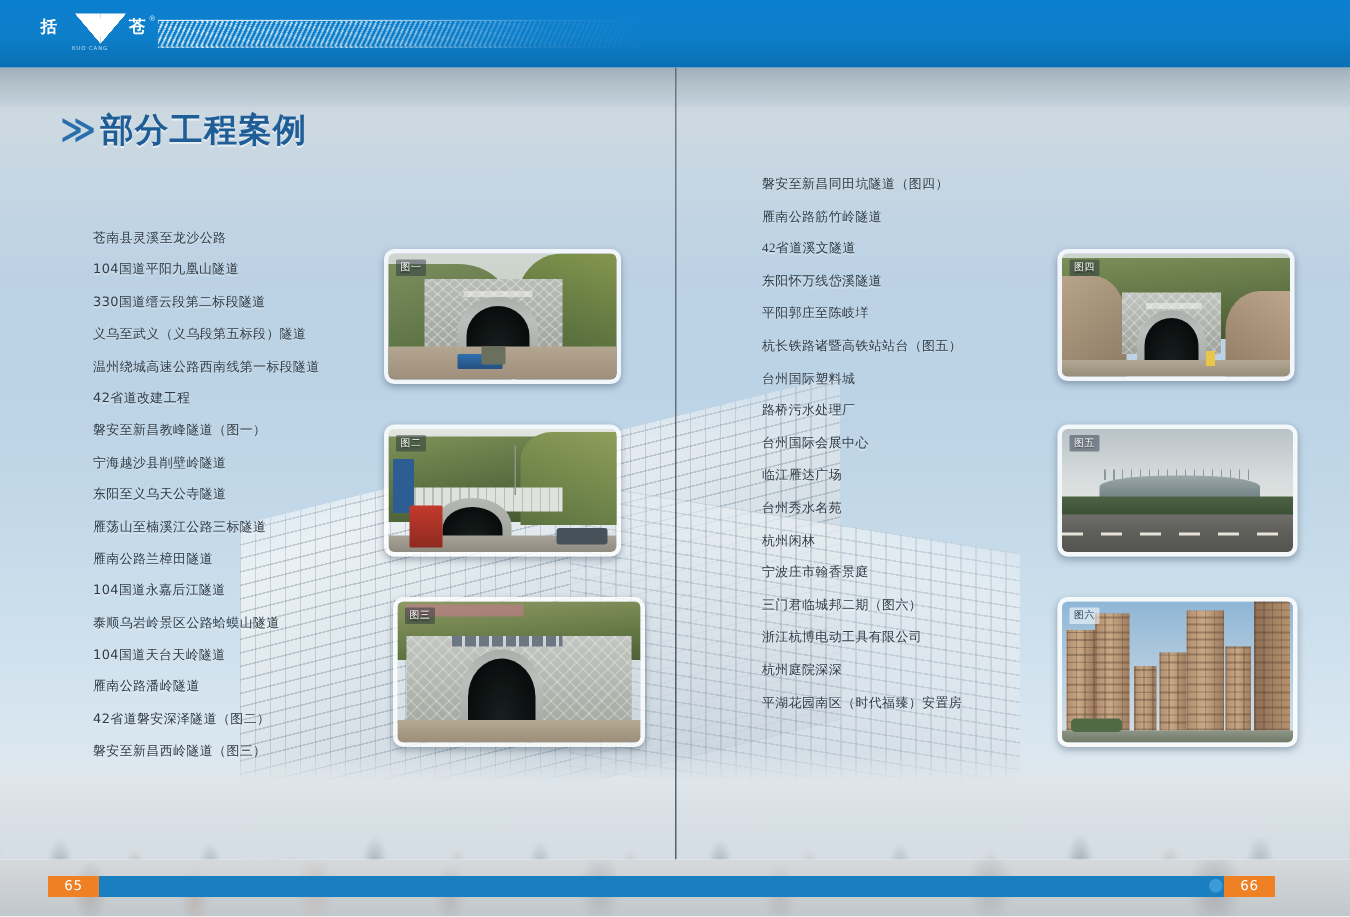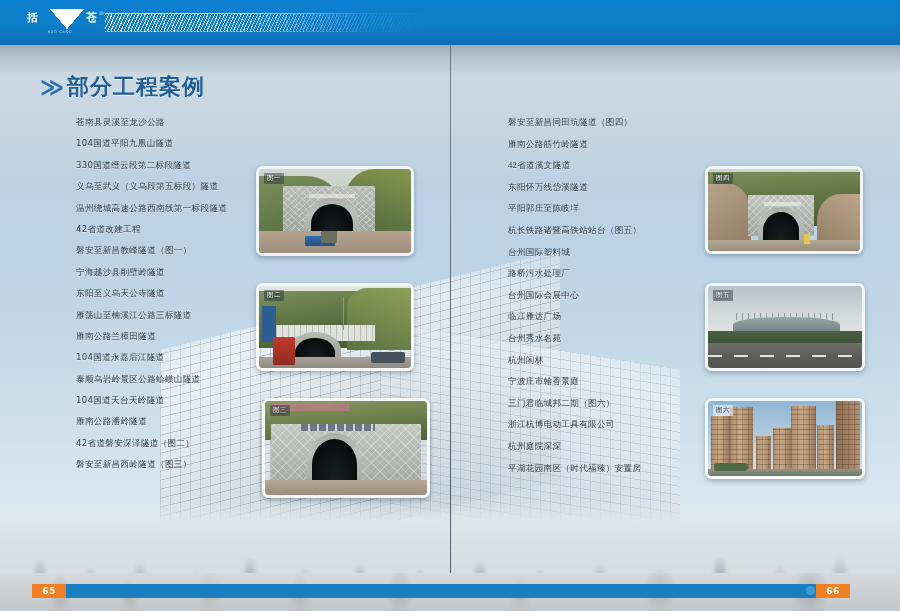--- a/index.html
+++ b/index.html
@@ -141,21 +141,21 @@
     font-size:23px;color:#2a6fad;font-weight:bold;line-height:1;
     letter-spacing:-2px;
   }
   .title{
     font-size:22px;color:#1f5d96;font-weight:bold;letter-spacing:1px;
     text-shadow:0 1px 0 rgba(255,255,255,.55);
   }
 
   
   .col{position:absolute;top:72px;}
-  .col.left{left:76px;width:190px;}
+  .col.left{left:62px;width:190px;margin-top:37px;}
   .col.right{left:508px;width:200px;font-family:Liberation Serif, serif;}
   .item{
     font-size:8.6px;color:#2e3b46;line-height:11px;height:21.4px;
     white-space:nowrap;letter-spacing:.3px;
     text-shadow:0 1px 0 rgba(255,255,255,.35);
   }
   .col.right .item{height:21.6px;}
 
   
   .photo{
@@ -260,21 +260,21 @@
     background:repeating-linear-gradient(90deg,#8d9a9c 0 1px,transparent 1px 6px);}
   #p5 .trees{position:absolute;left:0;top:55%;width:100%;height:18%;
     background:linear-gradient(180deg,#4d6243,#394c34);}
   #p5 .road{position:absolute;left:0;bottom:0;width:100%;height:30%;
     background:linear-gradient(180deg,#6f6e6a 0%,#5f5f5c 45%,#53534f 100%);}
   #p5 .line{position:absolute;left:0;bottom:14%;width:100%;height:1.5px;
     background:repeating-linear-gradient(90deg,#e6e3d8 0 14px,transparent 14px 26px);}
   #p5 .curb{position:absolute;left:0;bottom:27%;width:100%;height:2px;background:#c8c3b2;}
 
   
-  #p6{left:705px;top:353px;width:160px;height:81px;padding-left:36px;}
+  #p6{left:705px;top:353px;width:160px;height:100px;padding-left:36px;}
   #p6 .sky{height:100%;background:linear-gradient(180deg,#8fb6d6,#bcd2e1 60%,#d7e0e4);}
   .tower{position:absolute;bottom:8%;background:linear-gradient(90deg,#b08c6e,#c9a985 45%,#9d7c60);}
   .tower::after{content:"";position:absolute;inset:0;
     background:repeating-linear-gradient(0deg,rgba(70,50,35,.35) 0 1px,transparent 1px 5px),
                repeating-linear-gradient(90deg,rgba(70,50,35,.25) 0 1px,transparent 1px 6px);}
   #p6 .t1{left:2%;width:12%;height:72%;}
   #p6 .t2{left:14%;width:15%;height:84%;}
   #p6 .t3{left:31%;width:10%;height:46%;}
   #p6 .t4{left:42%;width:12%;height:56%;}
   #p6 .t5{left:54%;width:16%;height:86%;}
@@ -295,21 +295,21 @@
       radial-gradient(20px 34px at 400px 20px,rgba(140,145,150,.4),transparent 70%),
       radial-gradient(16px 30px at 520px 24px,rgba(165,160,158,.38),transparent 70%),
       radial-gradient(22px 36px at 660px 18px,rgba(150,152,155,.45),transparent 70%),
       radial-gradient(26px 38px at 810px 20px,rgba(140,142,146,.5),transparent 70%);
     filter:blur(1px);}
   .bar{position:absolute;top:11px;height:14px;background:#1a7fc1;}
   .bar.l{left:48px;width:410px;}
   .bar.r{left:440px;width:410px;}
   .pgnum{
     position:absolute;top:11px;height:14px;min-width:34px;background:#ef8023;
-    color:#fff;font-size:9px;font-weight:bold;line-height:14px;text-align:center;
+    color:#fff;font-size:9px;font-weight:normal;line-height:14px;text-align:center;
     letter-spacing:.5px;
   }
   .pgnum.l{left:32px;}
   .pgnum.r{left:816px;}
   .bar-dot{position:absolute;top:13px;width:9px;height:9px;border-radius:50%;
     background:#3f9bd6;left:806px;}
 </style>
 </head>
 <body>
 

